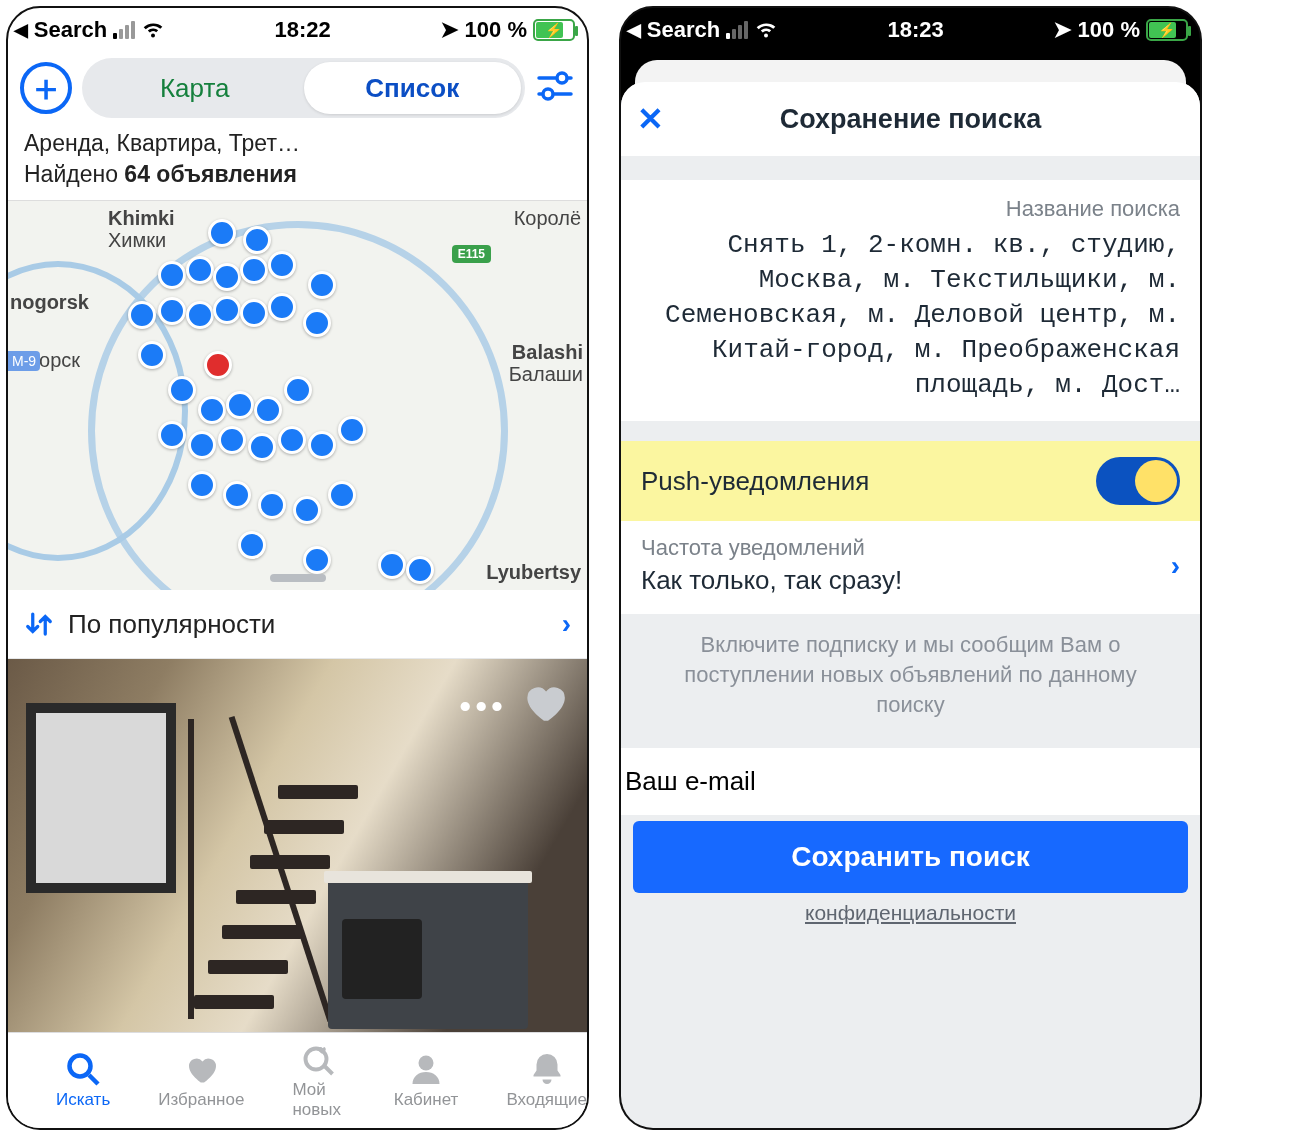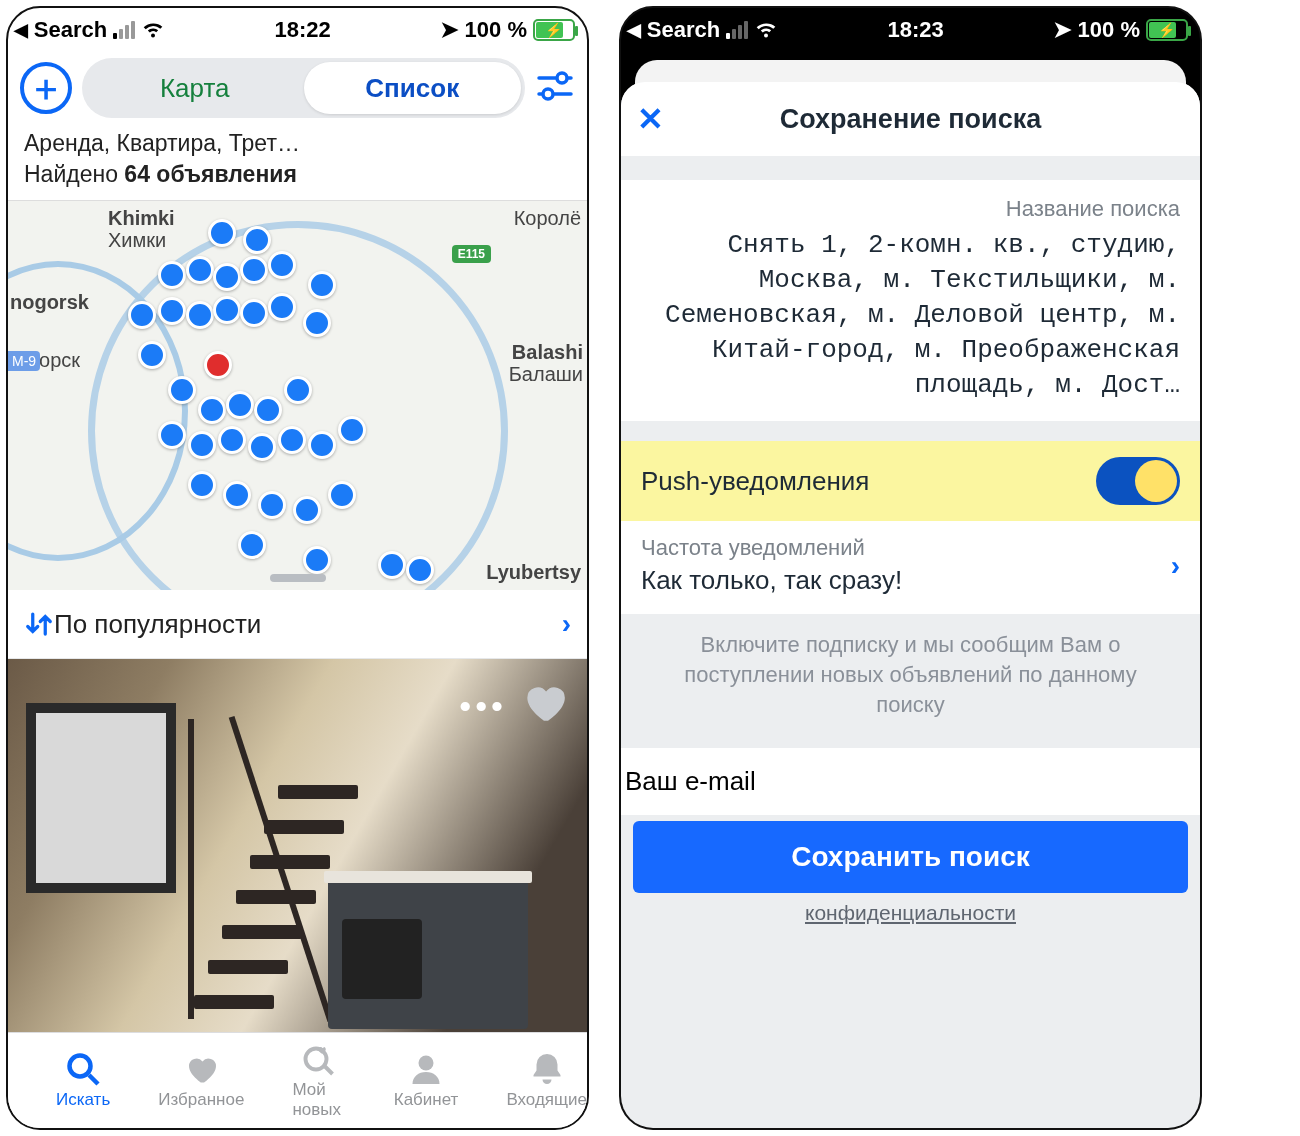--- a/index.html
+++ b/index.html
@@ -44,21 +44,21 @@
   .map{ position:relative; height:390px; background:#f2f3ef; overflow:hidden; border-top:1px solid #ddd;}
   .map .label{ position:absolute; font-size:20px; color:#444;}
   .road-badge{ position:absolute; background:#3aa04b; color:#fff; font-size:12px; font-weight:700; padding:2px 6px; border-radius:4px;}
   .dot{ position:absolute; width:28px; height:28px; background:#1b7bf7; border:3px solid #fff; border-radius:50%; box-shadow:0 1px 3px rgba(0,0,0,.3);}
   .dot.red{ background:#e02d2d;}
   .river{ position:absolute; border:6px solid #a9cbe6; border-radius:50%;}
   .grab{position:absolute; bottom:8px; left:50%; transform:translateX(-50%); width:56px;height:8px;background:#b9bdc2;border-radius:4px;}
   .mbadge{position:absolute;left:0;top:150px;background:#6d9de8;color:#fff;font-size:14px;padding:2px 4px;border-radius:0 4px 4px 0;}
 
   .sort{ display:flex; align-items:center; justify-content:space-between; padding:18px 16px; border-bottom:1px solid #e6e8ea;}
-  .sort .l{ display:flex; align-items:center; font-size:26px; color:#222;}
+  .sort .l{ display:flex; align-items:center; gap:14px; font-size:26px; color:#222;}
   .sort svg{ width:30px;height:30px;}
   .chev{ color:#0b67f6; font-size:28px; font-weight:700;}
 
   .listing{ position:relative; height:410px; background:linear-gradient(120deg,#6b5a47 0%, #8e7d63 20%, #d4c6a6 40%, #e6dcc8 55%, #4a4038 80%); }
   .listing .frame{position:absolute;left:18px;top:44px;width:150px;height:190px;border:10px solid #2a2a2a;background:#d9d9d9;}
   .listing .stairs{position:absolute;left:180px;bottom:40px;width:230px;height:310px;}
   .stairs .step{position:absolute;width:80px;height:14px;background:#2d2623;border-radius:2px;}
   .stairs .rail{position:absolute;width:6px;background:#2d2623;}
   .kitch{position:absolute;left:320px;bottom:40px;width:200px;height:150px;background:#3f4348;border-radius:4px;}
   .kitch .top{position:absolute;top:-8px;left:-4px;right:-4px;height:12px;background:#e8e4dc;border-radius:2px;}

